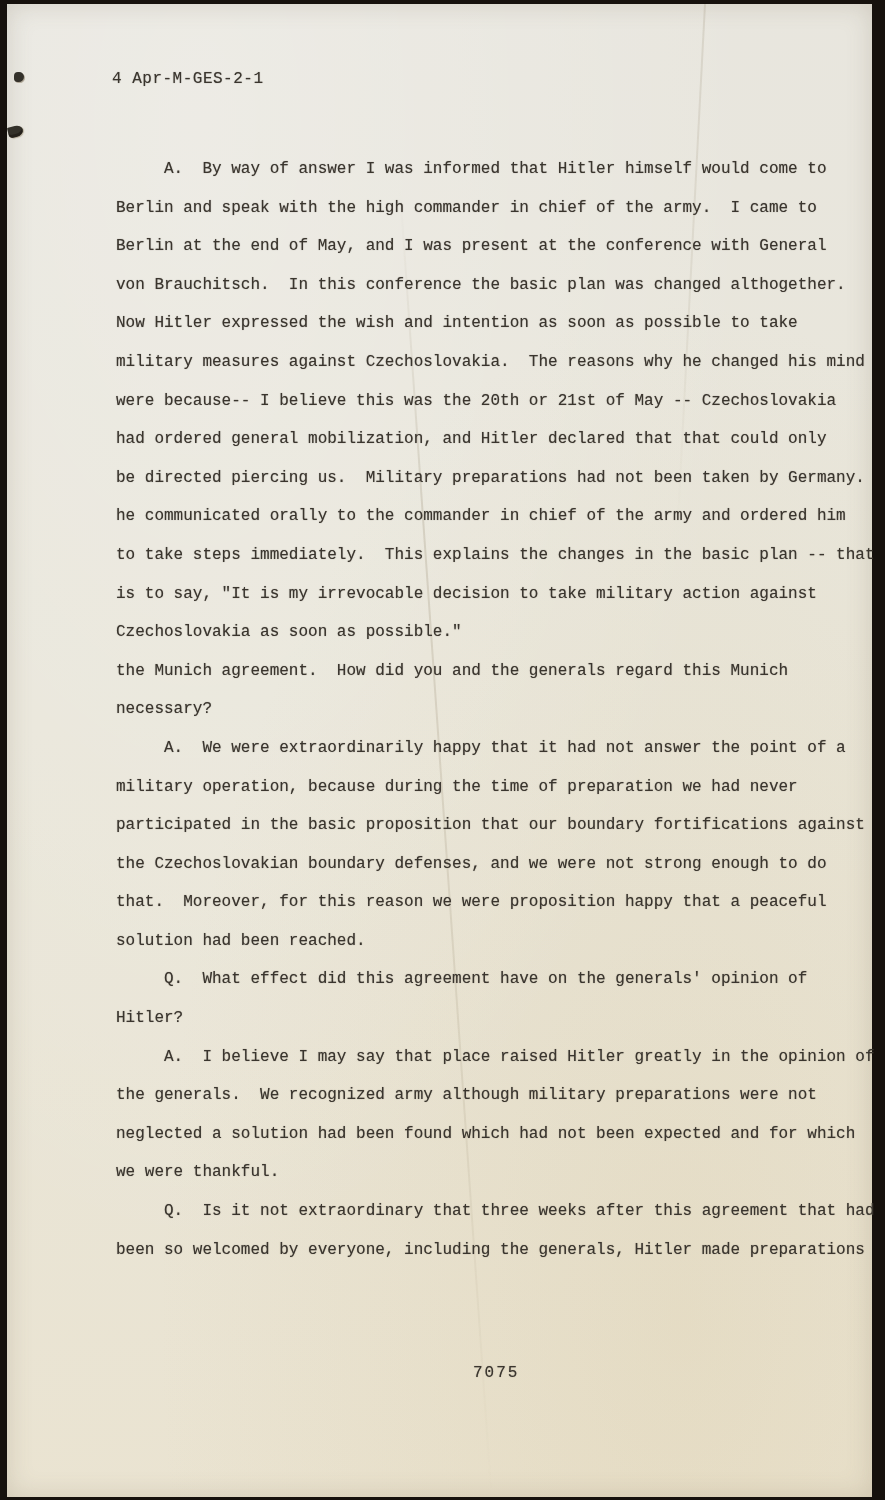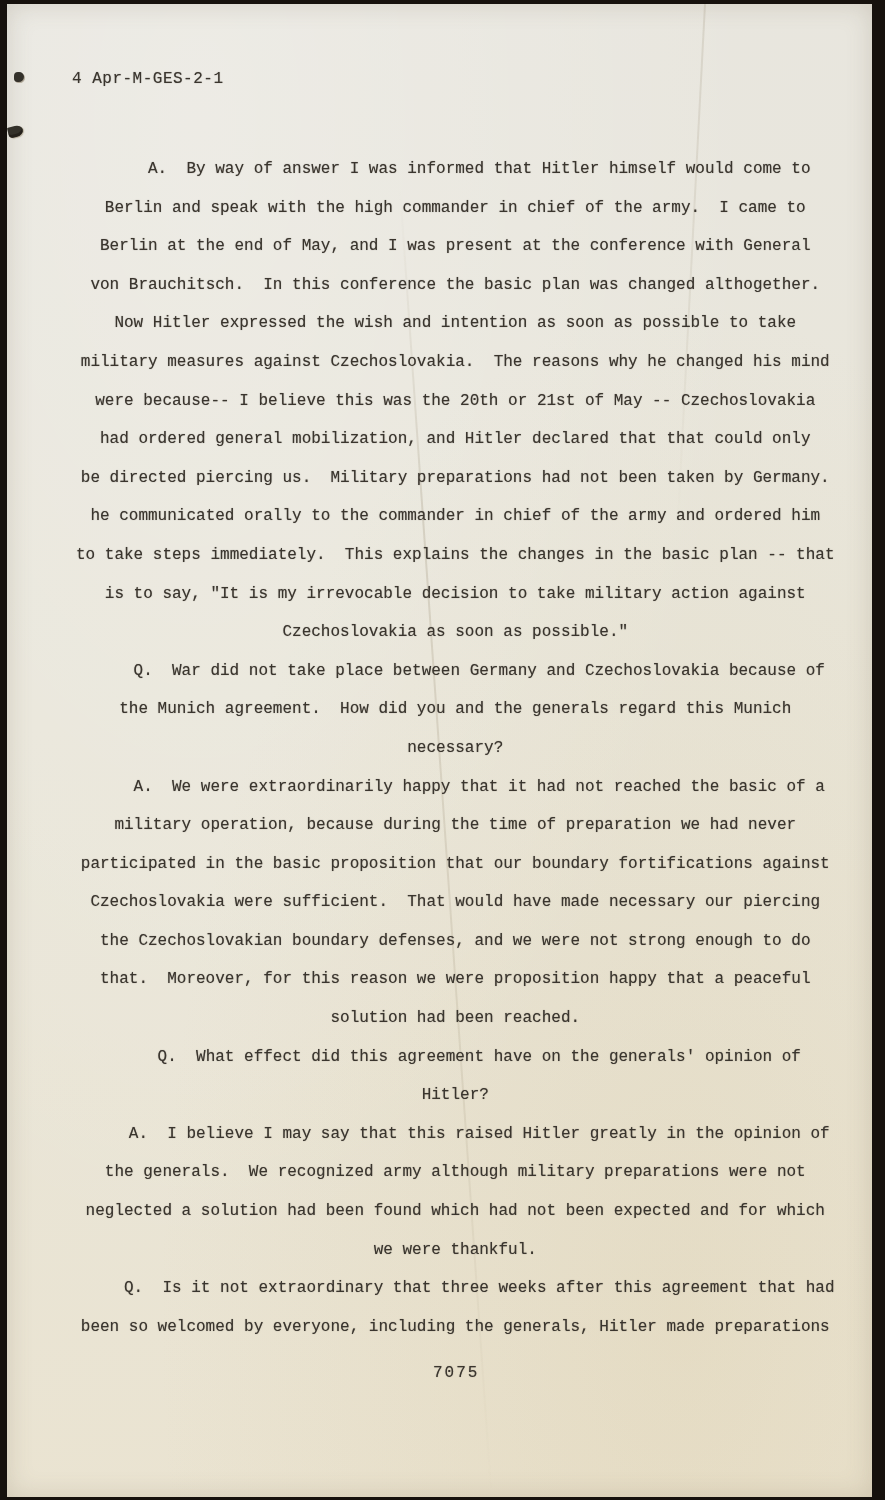--- a/index.html
+++ b/index.html
@@ -23,34 +23,34 @@
       radial-gradient(ellipse at 22% 8%, rgba(255,255,255,0.22), rgba(255,255,255,0) 60%),
       radial-gradient(ellipse at 78% 88%, rgba(208,188,140,0.20), rgba(208,188,140,0) 55%),
       linear-gradient(172deg, var(--paper-top, #e8e6df) 0%, #e9e6da 45%, var(--paper-bottom, #eae3d0) 100%);
     box-shadow: inset 0 0 26px rgba(110,95,70,0.20);
   }
   .typewriter {
     font-family: "Liberation Mono", "DejaVu Sans Mono", monospace;
     font-size: 16px;
     color: var(--ink, #3a352e);
     text-shadow: 0 0 1px rgba(59,53,45,0.55);
+    margin-left: 40px;
   }
   .header-id {
     position: absolute;
     left: 65px;
     top: 56px;
     line-height: 38px;
     white-space: pre;
     letter-spacing: 0.5px;
   }
   .transcript {
     position: absolute;
     left: 69px;
     top: 146px;
-    text-align: center;
   }
   .line {
     white-space: pre;
     line-height: 38.6px;
     height: 38.6px;
   }
   .page-number {
     position: absolute;
     left: 426px;
     top: 1350px;
@@ -124,33 +124,31 @@
     <div class="line">von Brauchitsch.  In this conference the basic plan was changed althogether.</div>
     <div class="line">Now Hitler expressed the wish and intention as soon as possible to take</div>
     <div class="line">military measures against Czechoslovakia.  The reasons why he changed his mind</div>
     <div class="line">were because-- I believe this was the 20th or 21st of May -- Czechoslovakia</div>
     <div class="line">had ordered general mobilization, and Hitler declared that that could only</div>
     <div class="line">be directed piercing us.  Military preparations had not been taken by Germany.</div>
     <div class="line">he communicated orally to the commander in chief of the army and ordered him</div>
     <div class="line">to take steps immediately.  This explains the changes in the basic plan -- that</div>
     <div class="line">is to say, "It is my irrevocable decision to take military action against</div>
     <div class="line">Czechoslovakia as soon as possible."</div>
-    <div class="line">     Q.  War did not take place between Germany and Czechoslovakia because of</div>
     <div class="line">the Munich agreement.  How did you and the generals regard this Munich</div>
     <div class="line">necessary?</div>
-    <div class="line">     A.  We were extraordinarily happy that it had not reached the basic of a</div>
+    <div class="line">     A.  We were extraordinarily happy that it had not answer the point of a</div>
     <div class="line">military operation, because during the time of preparation we had never</div>
     <div class="line">participated in the basic proposition that our boundary fortifications against</div>
-    <div class="line">Czechoslovakia were sufficient.  That would have made necessary our piercing</div>
     <div class="line">the Czechoslovakian boundary defenses, and we were not strong enough to do</div>
     <div class="line">that.  Moreover, for this reason we were proposition happy that a peaceful</div>
     <div class="line">solution had been reached.</div>
     <div class="line">     Q.  What effect did this agreement have on the generals' opinion of</div>
     <div class="line">Hitler?</div>
-    <div class="line">     A.  I believe I may say that this raised Hitler greatly in the opinion of</div>
+    <div class="line">     A.  I believe I may say that place raised Hitler greatly in the opinion of</div>
     <div class="line">the generals.  We recognized army although military preparations were not</div>
     <div class="line">neglected a solution had been found which had not been expected and for which</div>
     <div class="line">we were thankful.</div>
     <div class="line">     Q.  Is it not extraordinary that three weeks after this agreement that had</div>
     <div class="line">been so welcomed by everyone, including the generals, Hitler made preparations</div>
   </div>
 
   <div class="typewriter page-number">7075</div>
 
 </div>

